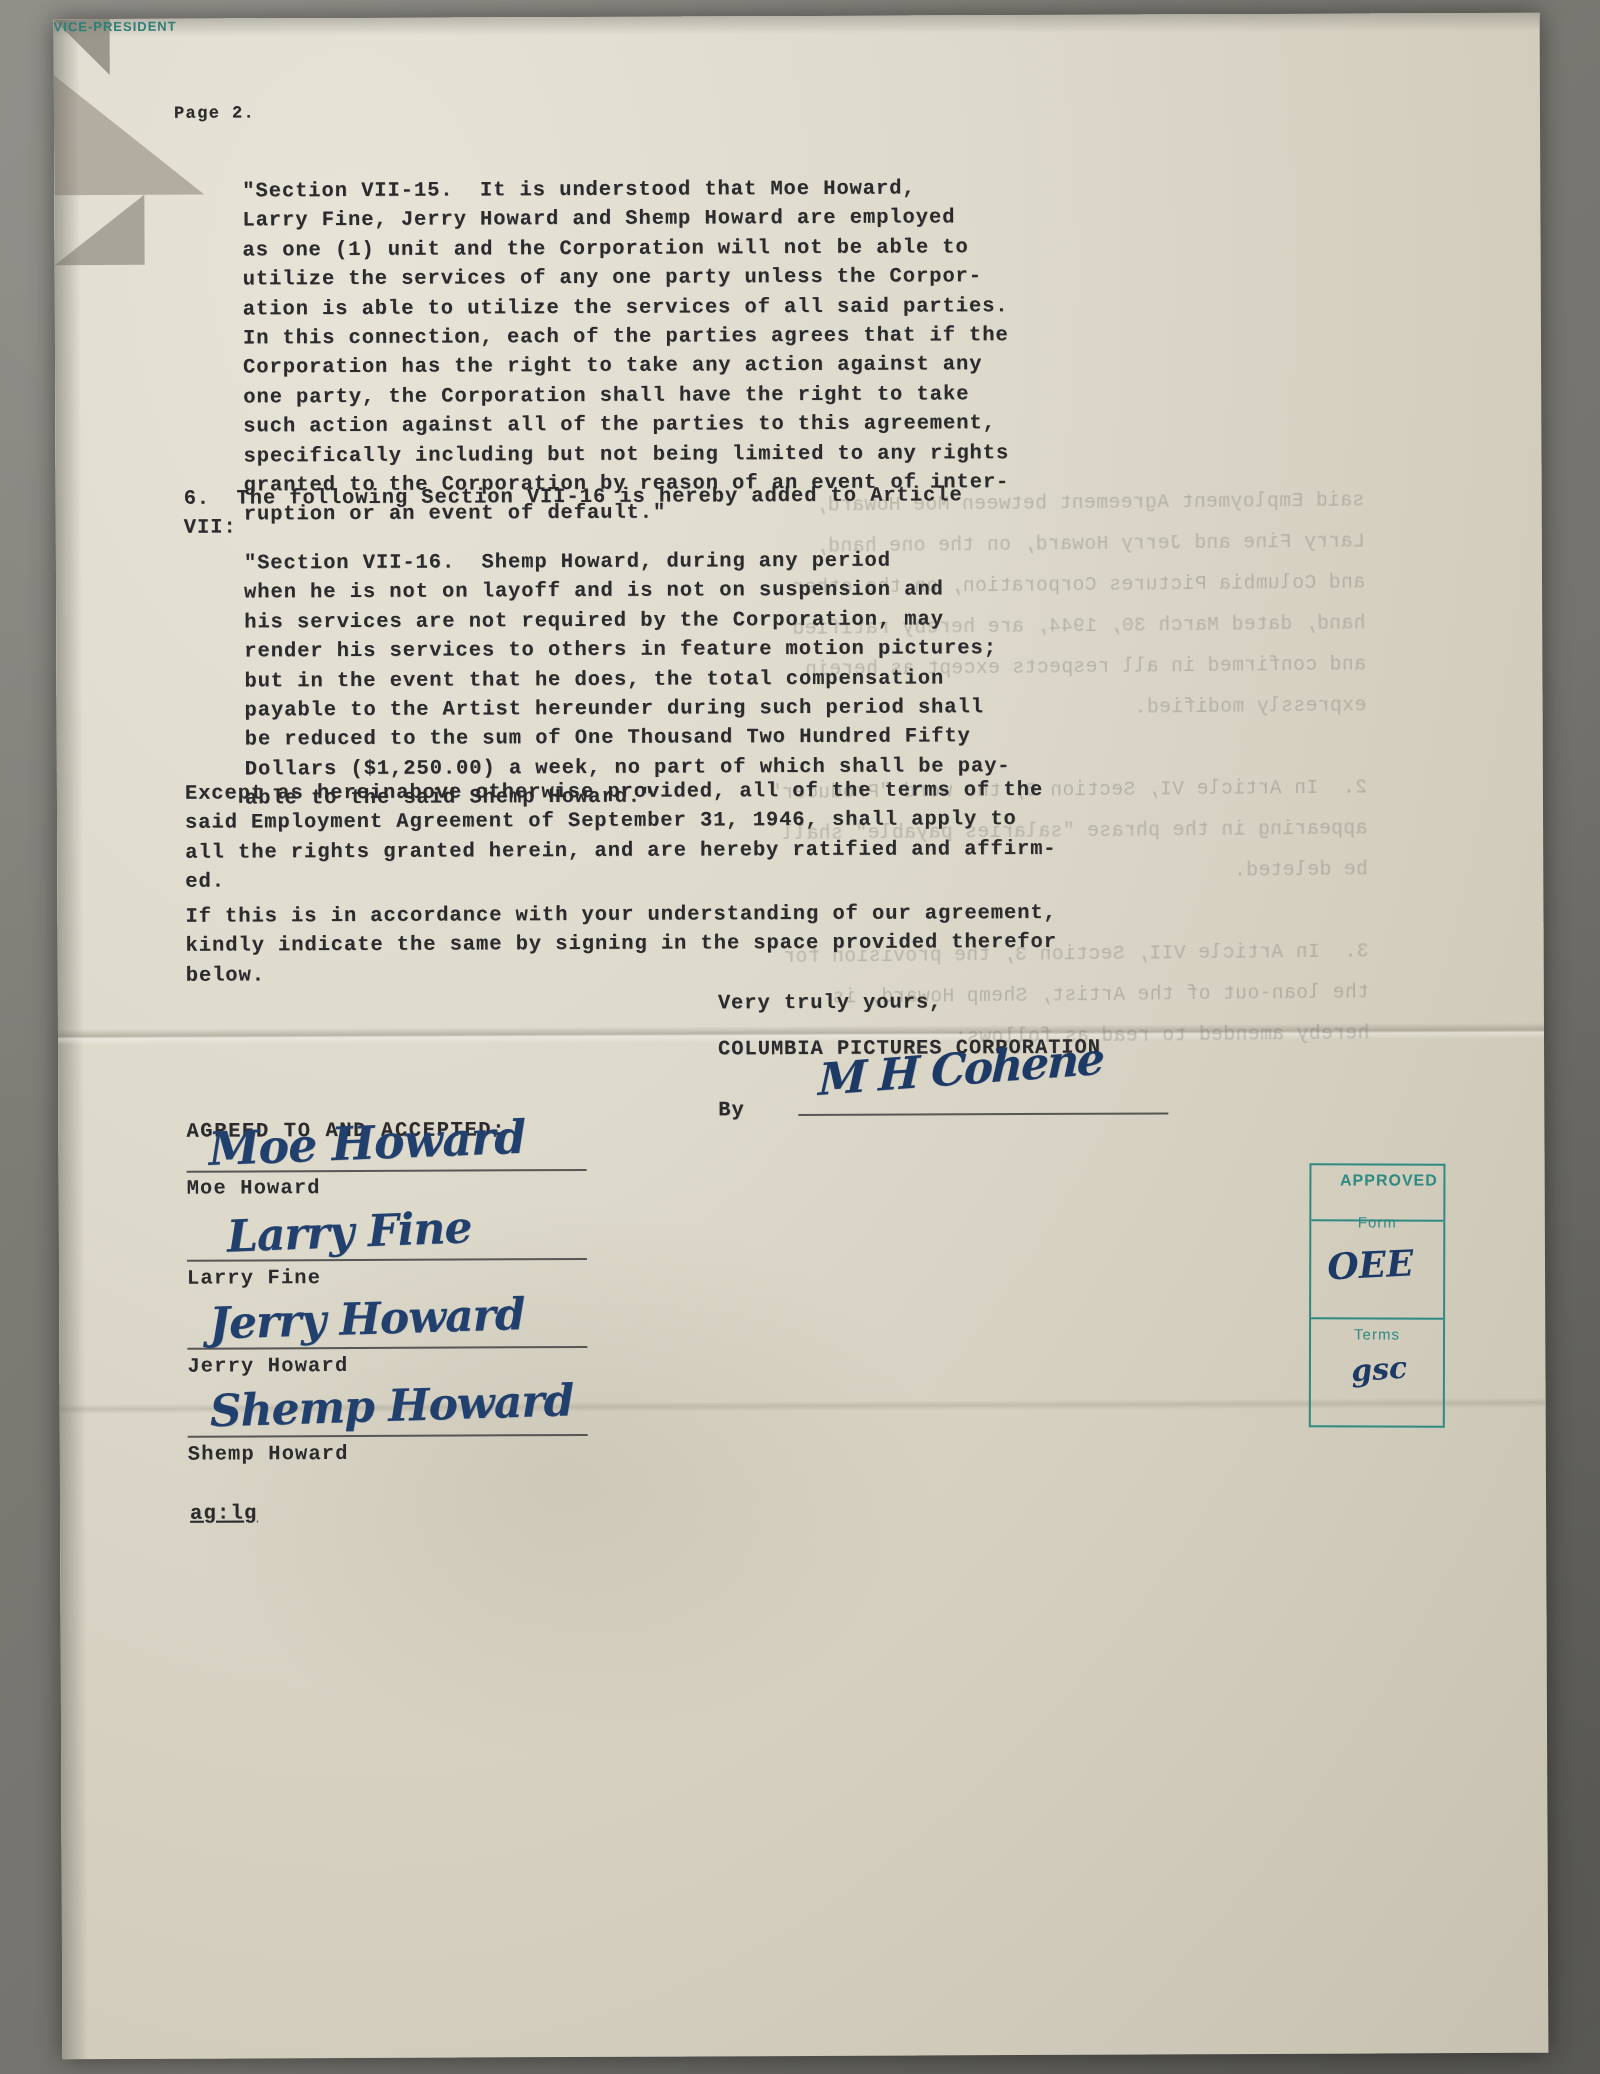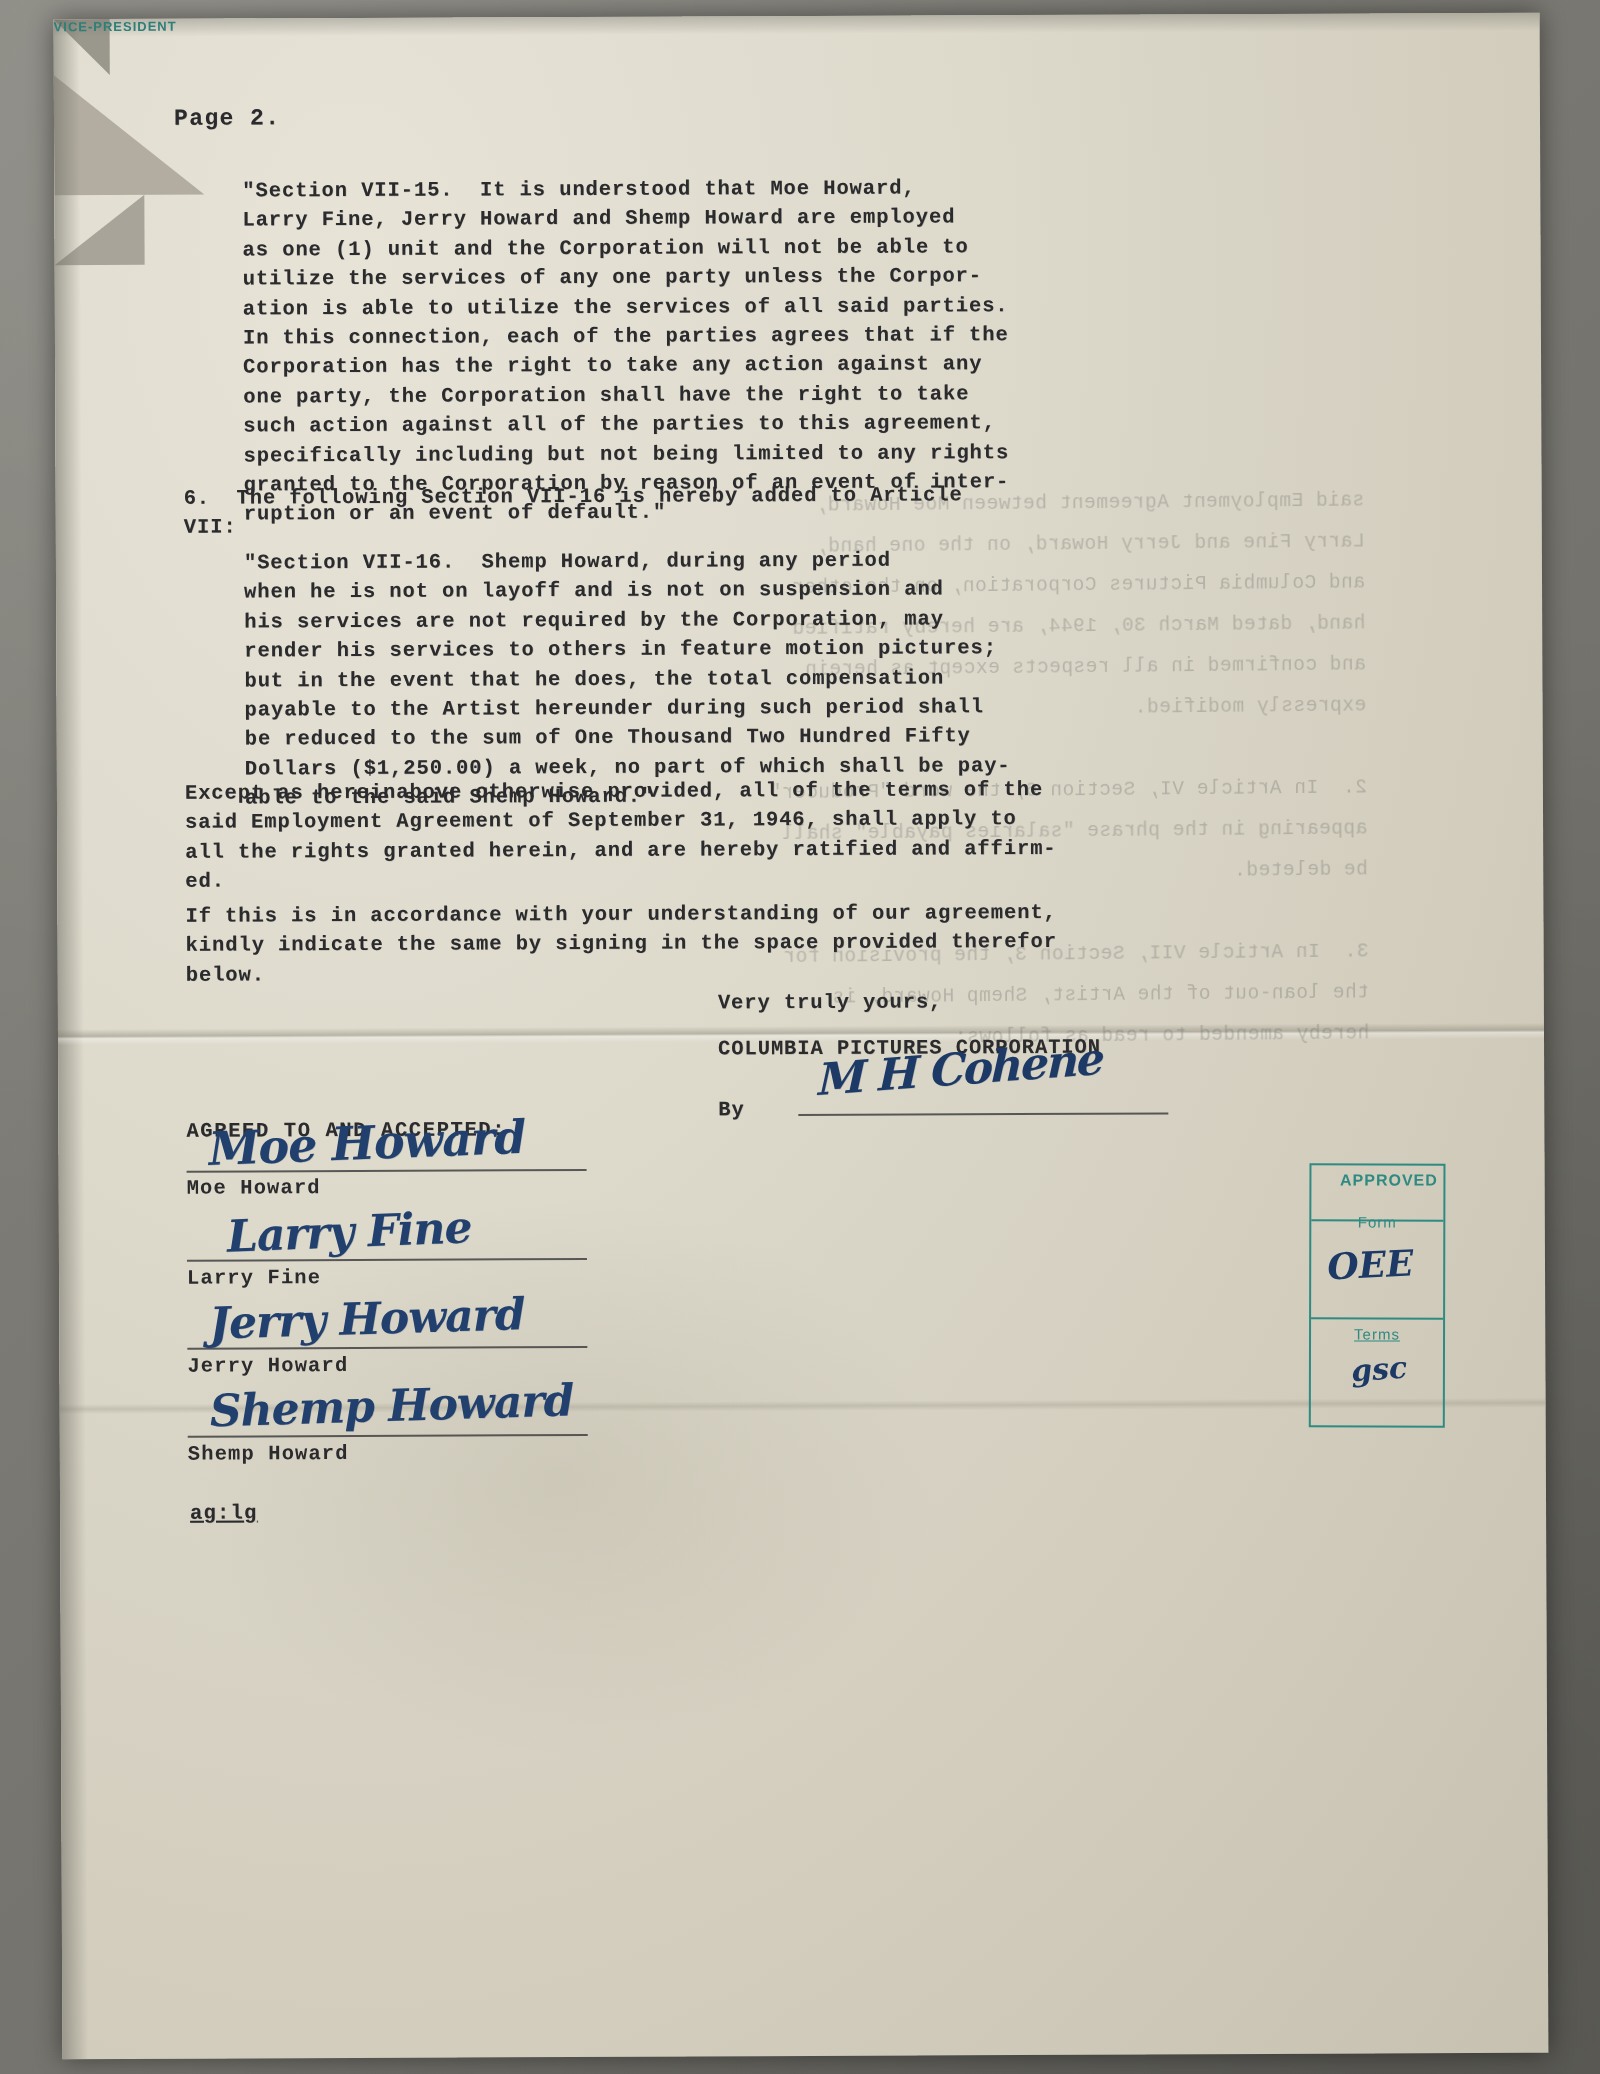--- a/index.html
+++ b/index.html
@@ -125,21 +125,21 @@
     color: #2b2b2e;
     font-family: "Liberation Mono", monospace;
     font-size: 20.5px;
     line-height: 29.4px;
     letter-spacing: 0.9px;
     white-space: pre;
     font-weight: 700;
     text-shadow: 0.4px 0.4px 0 rgba(60,60,64,0.30);
   }
 
-  #page-label { left: 120px; top: 86px; font-size: 23px; letter-spacing: 1.4px; }
+  #page-label { left: 120px; top: 80px; font-size: 17px; letter-spacing: 1.4px; }
 
   #para-1 { left: 188px; top: 158px; }
   #para-2 { left: 128px; top: 465px; }
   #para-3 { left: 188px; top: 530px; }
   #para-4 { left: 128px; top: 760px; }
   #para-5 { left: 128px; top: 883px; }
 
   #closing { left: 660px; top: 972px; }
   #company { left: 660px; top: 1018px; }
   #by-line { left: 660px; top: 1068px; margin-top: 11px; }
@@ -204,21 +204,21 @@
     color: #2f8a82;
     transform: rotate(0.4deg);
     font-family: "Liberation Sans", sans-serif;
   }
   #stamp .row {
     text-align: center;
     letter-spacing: 1px;
   }
   #stamp-approved { font-size: 16px; padding-top: 6px; font-weight: 700; margin-left: 23px; }
   #stamp-form { font-size: 15px; padding-top: 4px; }
-  #stamp-terms { font-size: 15px; padding-top: 4px; text-decoration: underline; }
+  #stamp-terms { font-size: 15px; padding-top: 4px; }
   #stamp-line-1 { position: absolute; left: 0; right: 0; top: 54px; height: 1.5px; background: #2f8a82; }
   #stamp-line-2 { position: absolute; left: 0; right: 0; top: 152px; height: 1.5px; background: #2f8a82; }
   #stamp-init-1 {
     position: absolute; left: 16px; top: 78px;
     font-family: "DejaVu Serif", serif; font-style: italic; font-weight: 700;
     font-size: 36px; color: #1d3a66;
     transform: rotate(-3deg);
   }
   #stamp-init-2 {
     position: absolute; left: 40px; top: 186px;

